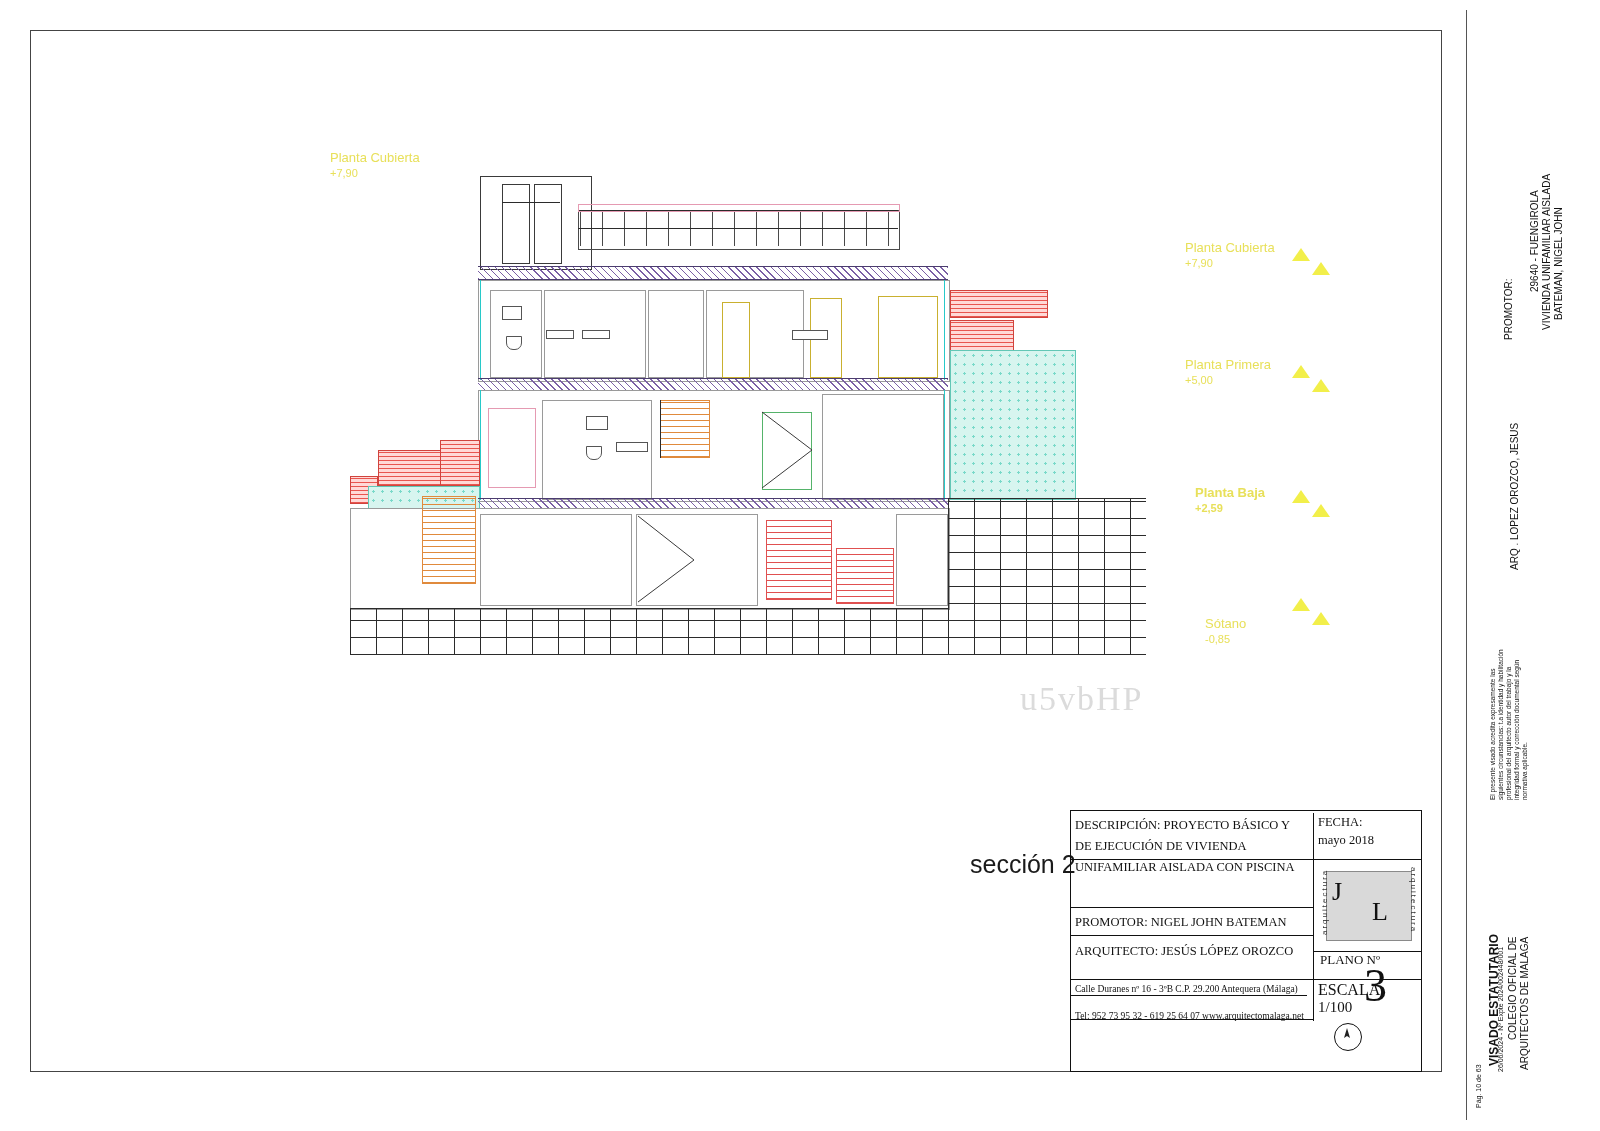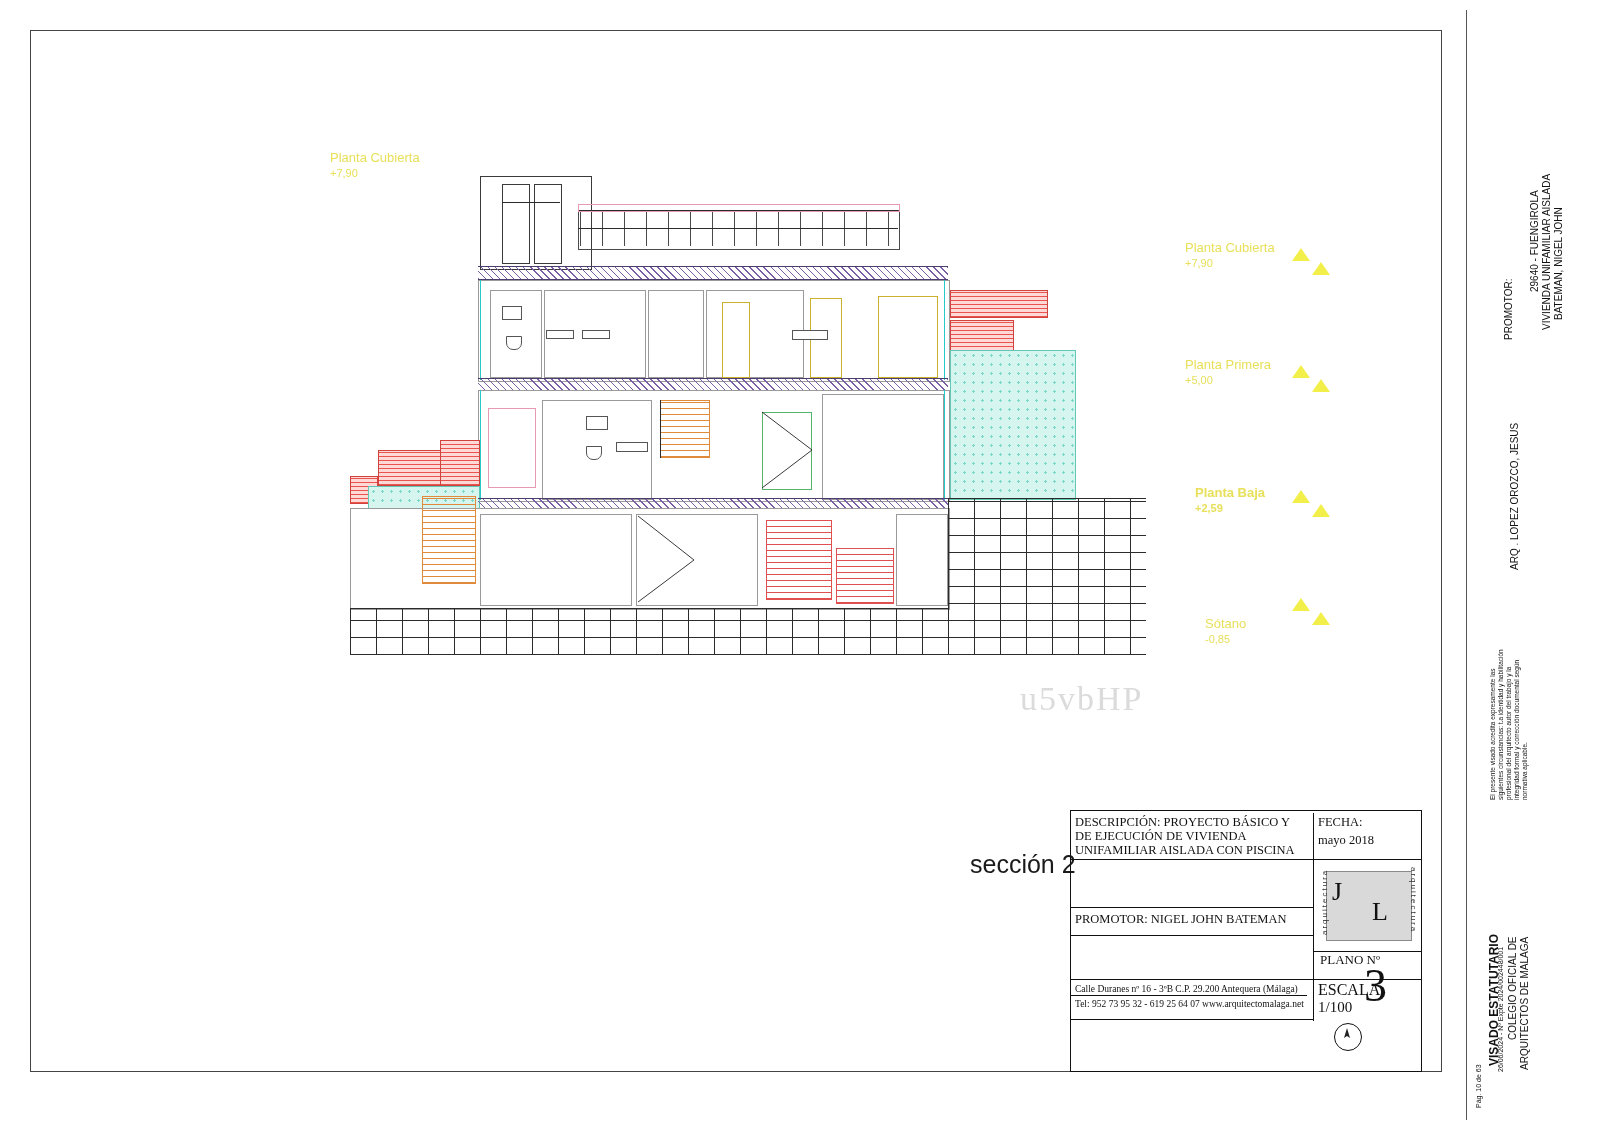--- a/index.html
+++ b/index.html
@@ -45,21 +45,21 @@
   .pink{position:absolute;border:1px solid #e59ab2;}
   .fix{position:absolute;border:1px solid #555;background:#fff;}
   .lbl-yellow{position:absolute;color:#e8e05a;font-size:13px;font-family:"Liberation Sans",sans-serif;white-space:nowrap;}
   .lbl-yellow small{font-size:11px;}
   .arrowpair{position:absolute;width:46px;height:26px;}
   .arrowpair i{position:absolute;width:0;height:0;border-left:9px solid transparent;border-right:9px solid transparent;border-bottom:13px solid #f2ef4a;}
   .section-title{position:absolute;left:640px;top:700px;font-size:25px;color:#1a1a1a;font-family:"Liberation Sans",sans-serif;}
 
   
   .titleblock{position:absolute;left:1070px;top:810px;width:350px;height:260px;border:1.4px solid #111;font-family:"Liberation Serif",serif;color:#111;}
-  .tb-cellL{position:absolute;left:0;width:242px;box-sizing:border-box;padding:2px 4px;font-size:12.5px;line-height:14px;}
+  .tb-cellL{position:absolute;left:0;width:242px;box-sizing:border-box;padding:2px 4px;font-size:12.5px;line-height:21px;}
   .tb-cellR{position:absolute;left:242px;width:108px;box-sizing:border-box;border-left:1px solid #111;padding:2px 4px;font-size:12.5px;}
   .tb-line{position:absolute;background:#111;}
   .logo-box{position:absolute;left:242px;top:48px;width:108px;height:162px;border-left:1px solid #111;box-sizing:border-box;}
   .logo-inner{position:absolute;left:12px;top:12px;width:84px;height:68px;background:#d9d9d9;border:1px solid #8a8a8a;}
   .logo-j{position:absolute;left:18px;top:18px;font-size:26px;font-family:"Liberation Serif",serif;color:#111;}
   .logo-l{position:absolute;left:58px;top:38px;font-size:26px;font-family:"Liberation Serif",serif;color:#111;}
   .logo-side{position:absolute;font-size:8px;letter-spacing:2px;color:#333;font-family:"Liberation Sans",sans-serif;}
   .plano-no{position:absolute;font-size:13px;}
   .plano-num{position:absolute;font-size:46px;letter-spacing:4px;font-family:"Liberation Serif",serif;}
   .escala{position:absolute;font-size:16px;}
@@ -210,26 +210,30 @@
     <div class="tb-line" style="left:0;top:48px;width:350px;height:1px;"></div>
 
     <div class="tb-line" style="left:0;top:96px;width:242px;height:1px;"></div>
 
     <div class="tb-cellL" style="top:99px;height:24px;">
       <span>PROMOTOR:</span>
       <span>NIGEL JOHN BATEMAN</span>
     </div>
     <div class="tb-line" style="left:0;top:124px;width:242px;height:1px;"></div>
 
+    <div class="tb-cellL" style="top:128px;height:40px;">
+      <span>ARQUITECTO:</span>
+      <span>JESÚS LÓPEZ OROZCO</span>
+    </div>
     <div class="tb-line" style="left:0;top:168px;width:242px;height:1px;"></div>
 
     <div class="tb-cellL" style="top:170px;height:38px;font-size:9.5px;line-height:12px;">
       <div>Calle Duranes nº 16 - 3ºB      C.P. 29.200      Antequera (Málaga)</div>
       <div class="tb-line" style="left:0;top:14px;width:236px;height:1px;"></div>
-      <div style="margin-top:3px;">Tel: 952 73 95 32 - 619 25 64 07 www.arquitectomalaga.net</div>
+      <div style="margin-top:15px;">Tel: 952 73 95 32 - 619 25 64 07 www.arquitectomalaga.net</div>
     </div>
     <div class="tb-line" style="left:0;top:208px;width:242px;height:1px;"></div>
 
 
     <div class="logo-box">
       <div class="logo-inner"></div>
       <div class="logo-j">J</div>
       <div class="logo-l">L</div>
       <div class="logo-side" style="left:6px;top:76px;transform:rotate(-90deg);transform-origin:0 0;">arquitectura</div>
       <div class="logo-side" style="left:104px;top:8px;transform:rotate(90deg);transform-origin:0 0;">arquitectura</div>

